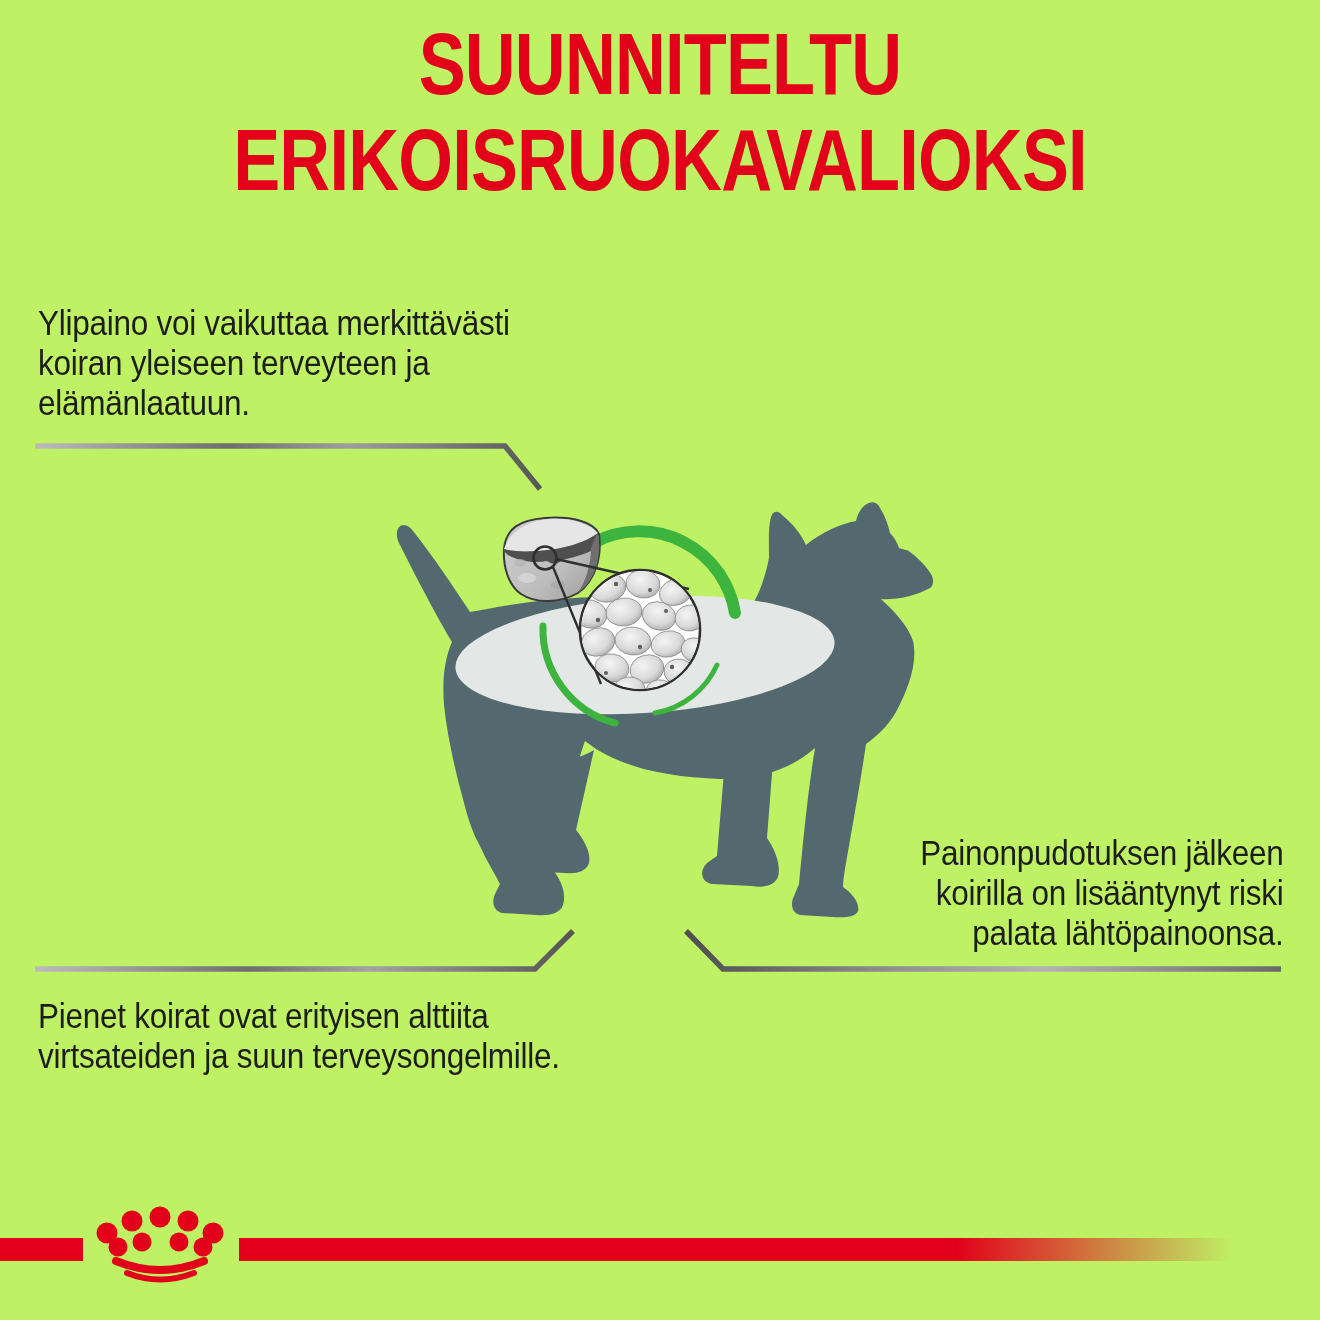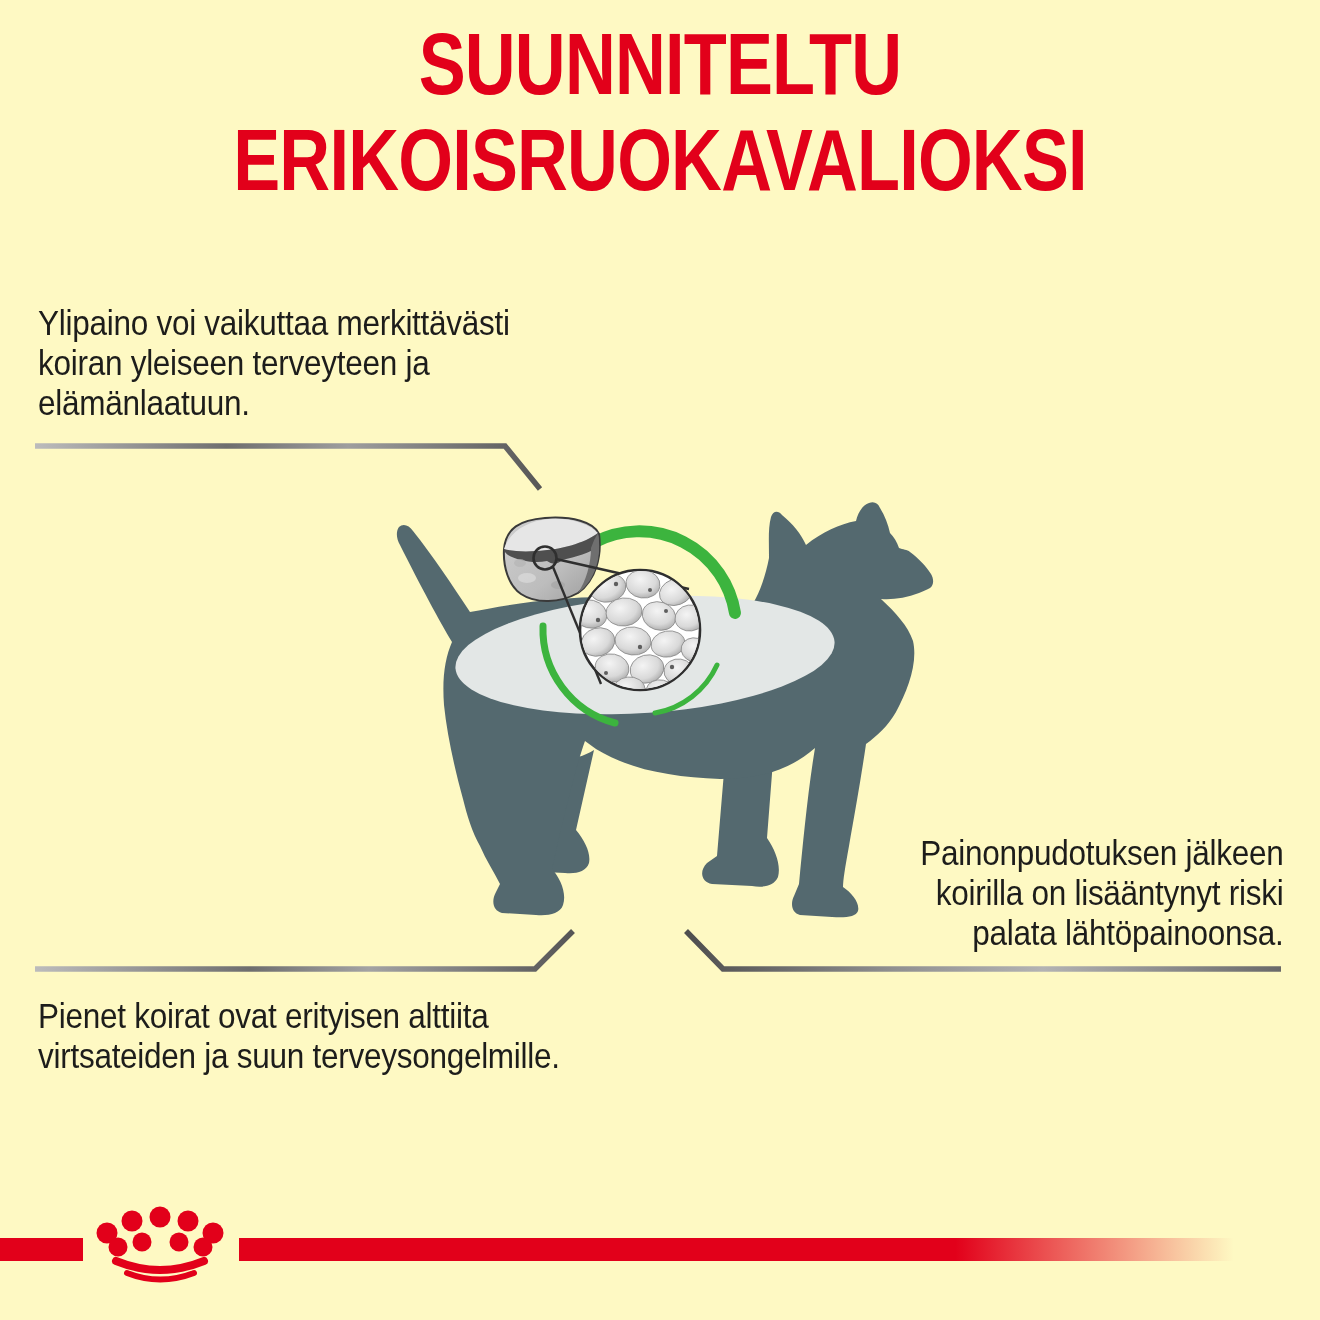--- a/index.html
+++ b/index.html
@@ -1,17 +1,17 @@
 <!DOCTYPE html>
 <html><head>
 <meta charset="utf-8">
 <style>
   html,body{margin:0;padding:0;background:#fff;}
   .canvas{
-    position:relative;width:1320px;height:1320px;background:#fef9c3;
+    position:relative;width:1320px;height:1320px;background:#bef264;
     overflow:hidden;font-family:"Liberation Sans",sans-serif;color:#1d1d1b;
   }
   .title{
     position:absolute;top:16px;left:0;width:1320px;text-align:center;
     font-size:88px;line-height:96px;font-weight:bold;color:#e2001a;
     white-space:pre-line;transform:scaleX(0.80);transform-origin:center top;
     letter-spacing:-1px;
   }
   .fact{
     position:absolute;font-size:35px;line-height:40px;color:#1d1d1b;

